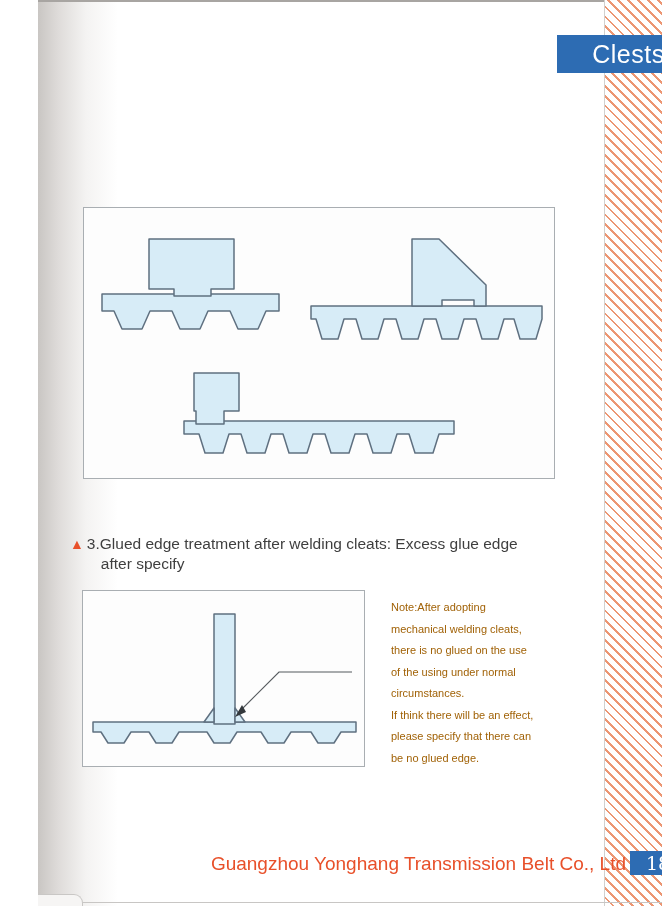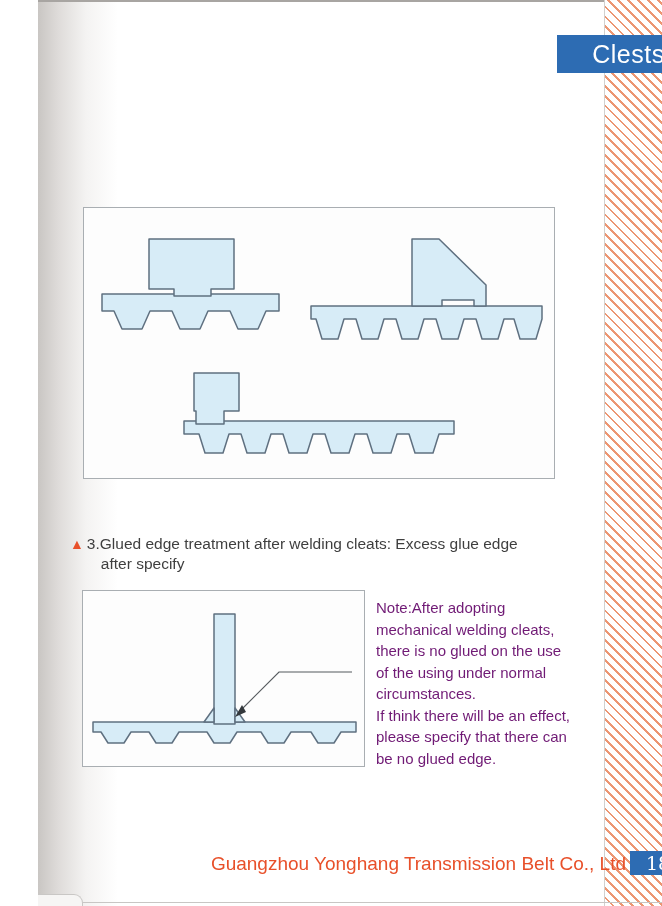--- a/index.html
+++ b/index.html
@@ -37,22 +37,22 @@
   svg { display:block; }
 
   .section3 {
     position:absolute; left:32px; top:534px; display:flex;
     color:#3f3f3f; font-size:15.5px; line-height:20px; z-index:2;
   }
   .tri { color:#e8502a; font-size:14px; margin-right:3px; line-height:20px; }
   .s3-l2 { padding-left:14px; }
 
   .note2 {
-    position:absolute; left:338px; top:597px; width:225px;
-    color:#701a75; font-size:15px; line-height:21.5px; z-index:2;
+    position:absolute; left:353px; top:597px; width:225px;
+    color:#a16207; font-size:11px; line-height:21.5px; z-index:2;
   }
 
   .footer-company {
     position:absolute; right:74px; top:853px;
     color:#e8502a; font-size:19px; z-index:3; white-space:nowrap;
   }
   .page-num-box {
     position:absolute; left:592px; top:851px; width:56px; height:24px;
     background:#2d6cb3; display:flex; align-items:center; justify-content:center; z-index:4;
   }

